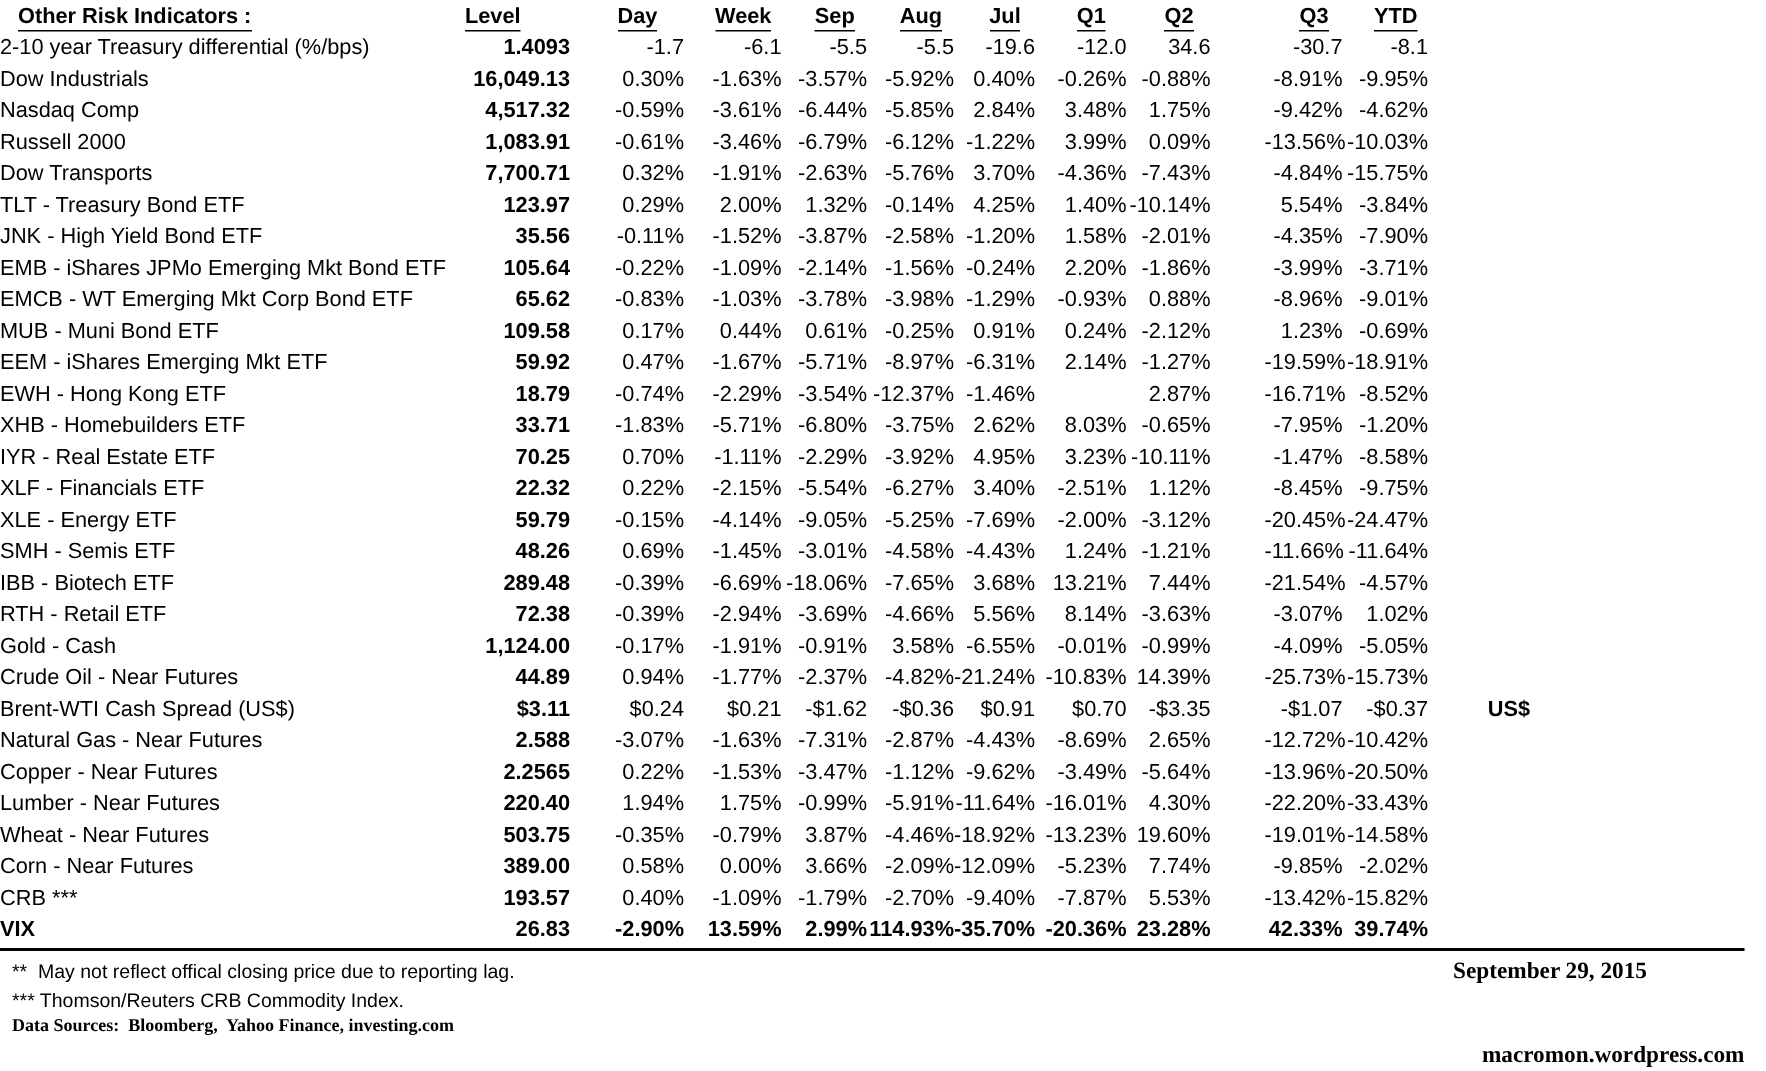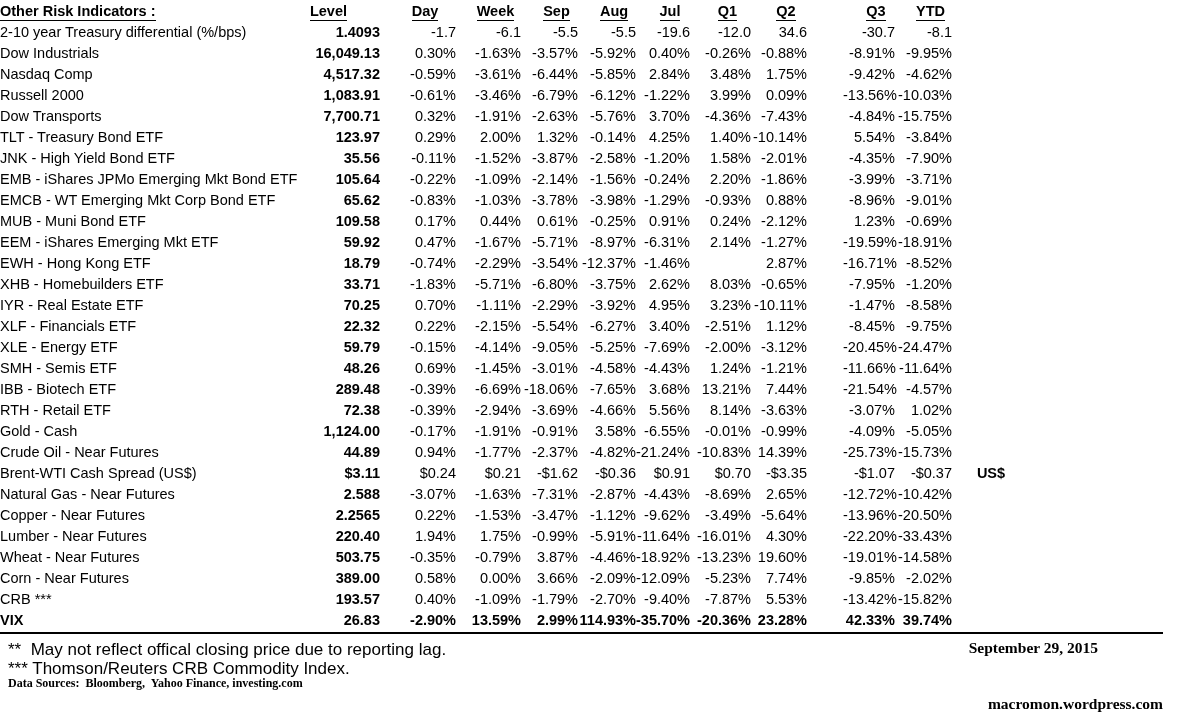--- a/index.html
+++ b/index.html
@@ -16,40 +16,40 @@
     width: 1020px;
     border-collapse: collapse; table-layout: fixed;
   }
   #risk-table th, #risk-table td {
     height: 21px; line-height: 21px;
     font-size: 14.5px;
     padding: 0; white-space: nowrap; overflow: visible;
     vertical-align: middle;
   }
   #risk-table thead th { font-weight: bold; text-align: center; }
-  #risk-table th.c-title { text-align: left; padding-left: 0; }
+  #risk-table th.c-title { text-align: left; padding-left: 12px; }
   .u { border-bottom: 1.6px solid #000; padding-bottom: 0.5px; }
   #risk-table thead th.h-num .u { position: relative; left: 7px; }
   #risk-table thead th.h-level .u { position: relative; left: -9px; }
 
   #risk-table td.c-label { text-align: left; padding-left: 0; }
   #risk-table td.num { text-align: right; }
   #risk-table td.c-level { text-align: right; font-weight: bold; }
   #risk-table td.c-gap { }
-  #risk-table td.c-suffix { text-align: center; padding-left: 10px; font-weight: bold; }
+  #risk-table td.c-suffix { text-align: right; padding-left: 10px; font-weight: bold; }
   #risk-table tr.bold-row td { font-weight: bold; }
   .lblb { font-weight: normal; }
 
   #bottom-rule {
     position: absolute; left: 0; top: 632px;
     width: 1163px; height: 0;
     border-top: 2px solid #000;
   }
 
-  .fn { position: absolute; left: 8px; font-size: 17px; white-space: pre; }
+  .fn { position: absolute; left: 8px; font-size: 13px; white-space: pre; }
   #footnote-1 { top: 640px; }
   #footnote-2 { top: 659px; }
   #data-sources {
     position: absolute; left: 8px; top: 676px;
     font-family: "Liberation Serif", serif; font-weight: bold;
     font-size: 12px; white-space: pre;
   }
   .fr { position: absolute; font-family: "Liberation Serif", serif; font-weight: bold; font-size: 15.5px; white-space: nowrap; }
   #report-date { top: 639px; right: 79px; }
   #brand-name { top: 676px; right: 14px; margin-top: 48px; }

